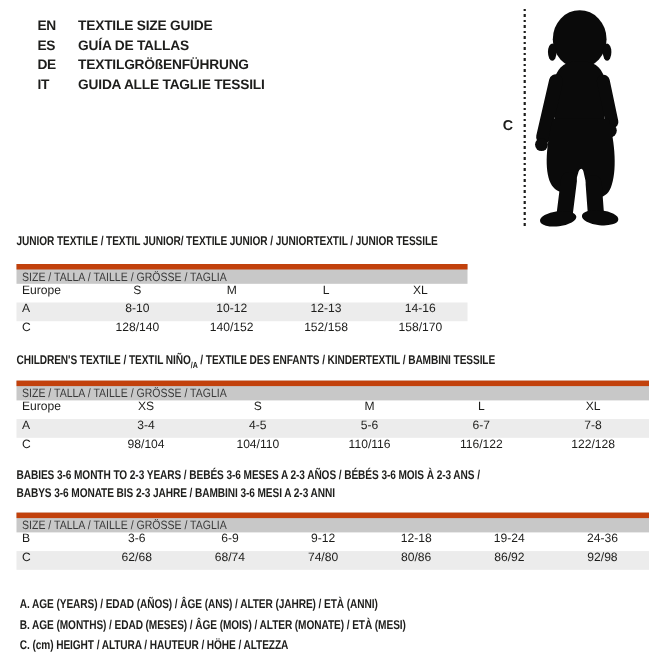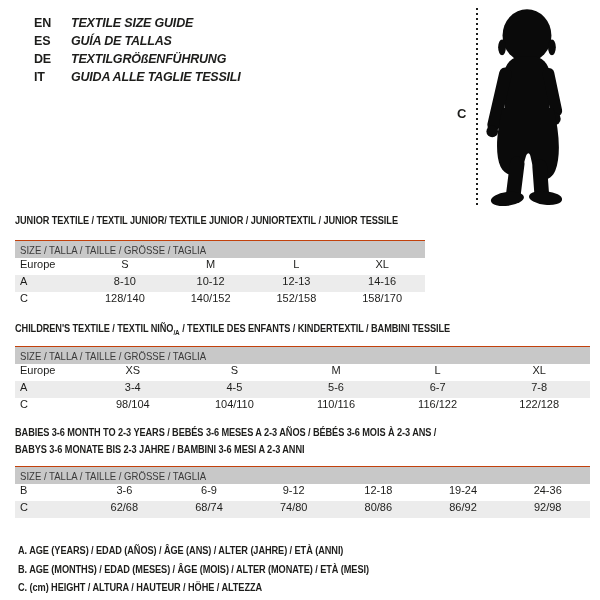--- a/index.html
+++ b/index.html
@@ -13,41 +13,41 @@
     width:600px;height:600px;background:#fff;position:relative;overflow:hidden;
     font-family:"Liberation Sans", sans-serif;color:var(--ink);
     -webkit-font-smoothing:antialiased;
   }
   .abs{position:absolute;}
 
   
   .lang-block{left:22px;top:14px;margin-left:12px;}
   .lang-row{display:flex;height:18px;align-items:center;font-weight:700;font-size:12.5px;letter-spacing:-0.2px;}
   .lang-code{width:37px;}
-  .lang-label{white-space:nowrap;font-style:italic;}
+  .lang-label{white-space:nowrap;}
 
   
   .dotline{
     left:476px;top:8px;height:198px;width:2px;
     background:repeating-linear-gradient(to bottom, var(--ink) 0 2px, transparent 2px 5px);
   }
   .height-c{left:457px;top:106px;font-weight:700;font-size:13px;}
   .baby-svg{left:482px;top:6px;color:var(--silhouette);}
 
   
   .ttitle{
     font-weight:700;font-size:11.5px;white-space:nowrap;line-height:17px;
     transform:scaleX(0.8);transform-origin:0 0;letter-spacing:-0.1px;
   }
   .tsub{font-size:8px;}
 
   
   .stable{}
   .thead{
-    height:18px;background:var(--header-bar);border-top:1px solid #c2410c;
+    height:18px;background:var(--header-bar);border-top:5px solid #c2410c;
     display:flex;align-items:center;padding-left:5px;box-sizing:border-box;
     font-size:11px;color:#3a3a3a;
   }
   .hscale{transform:scaleX(0.87);transform-origin:0 50%;display:inline-block;white-space:nowrap;}
   .trow{display:flex;height:17px;font-size:11px;}
   .tbody .trow:nth-child(even){background:var(--row-stripe);}
   .tlabel{width:67px;padding-left:5px;box-sizing:border-box;}
   .tcell{flex:1;text-align:center;}
 
   

